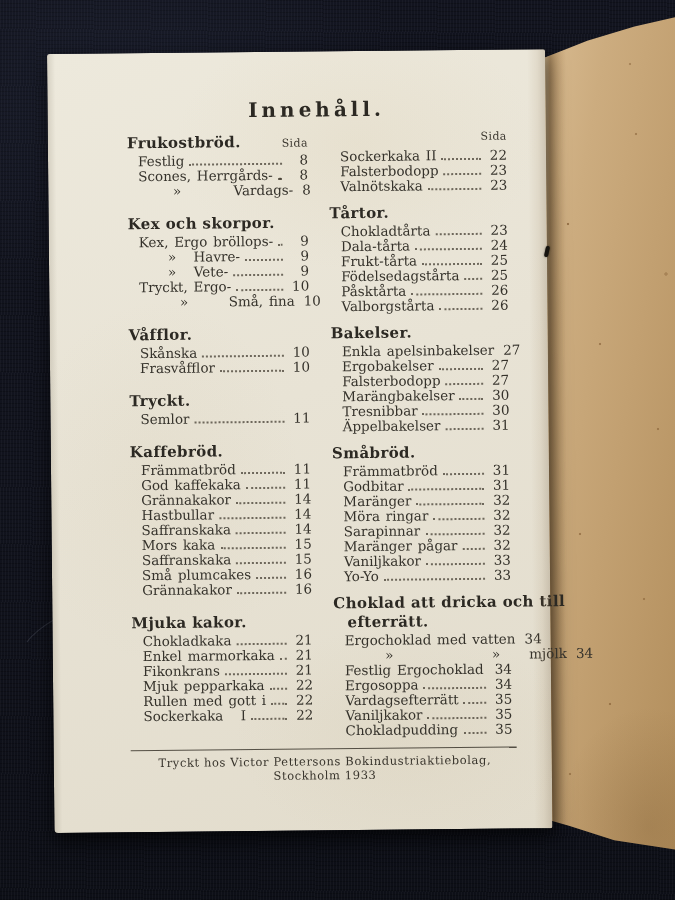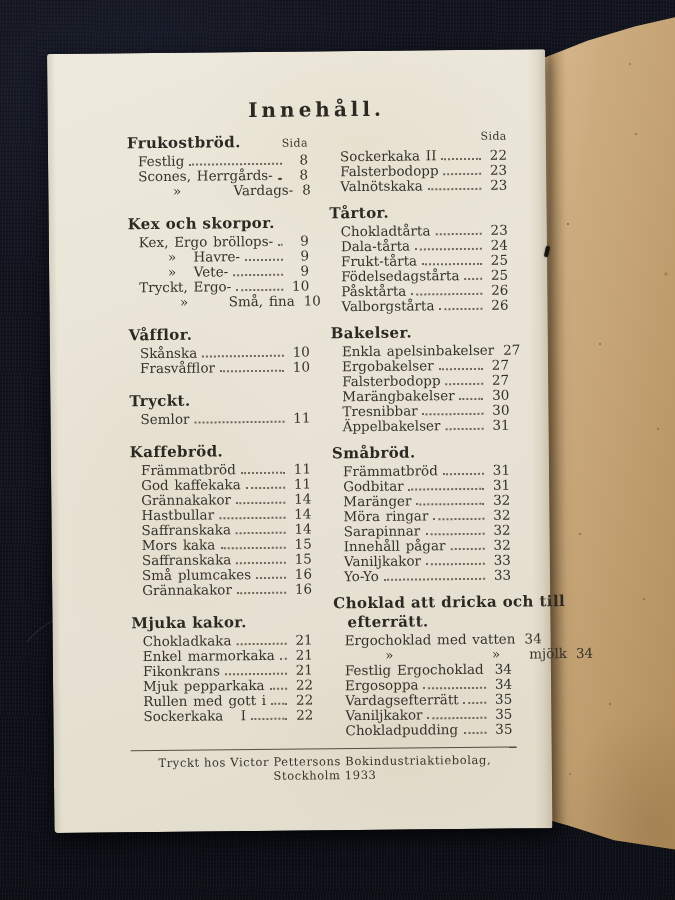--- a/index.html
+++ b/index.html
@@ -394,21 +394,21 @@
             <span class="label">Möra ringar</span>
             <span class="leader"></span>
             <span class="pagenum">32</span>
           </div>
           <div class="row">
             <span class="label">Sarapinnar</span>
             <span class="leader"></span>
             <span class="pagenum">32</span>
           </div>
           <div class="row">
-            <span class="label">Innehåll pågar</span>
+            <span class="label">Maränger pågar</span>
             <span class="leader"></span>
             <span class="pagenum">32</span>
           </div>
           <div class="row">
             <span class="label">Vaniljkakor</span>
             <span class="leader"></span>
             <span class="pagenum">33</span>
           </div>
           <div class="row">
             <span class="label">Yo-Yo</span>

